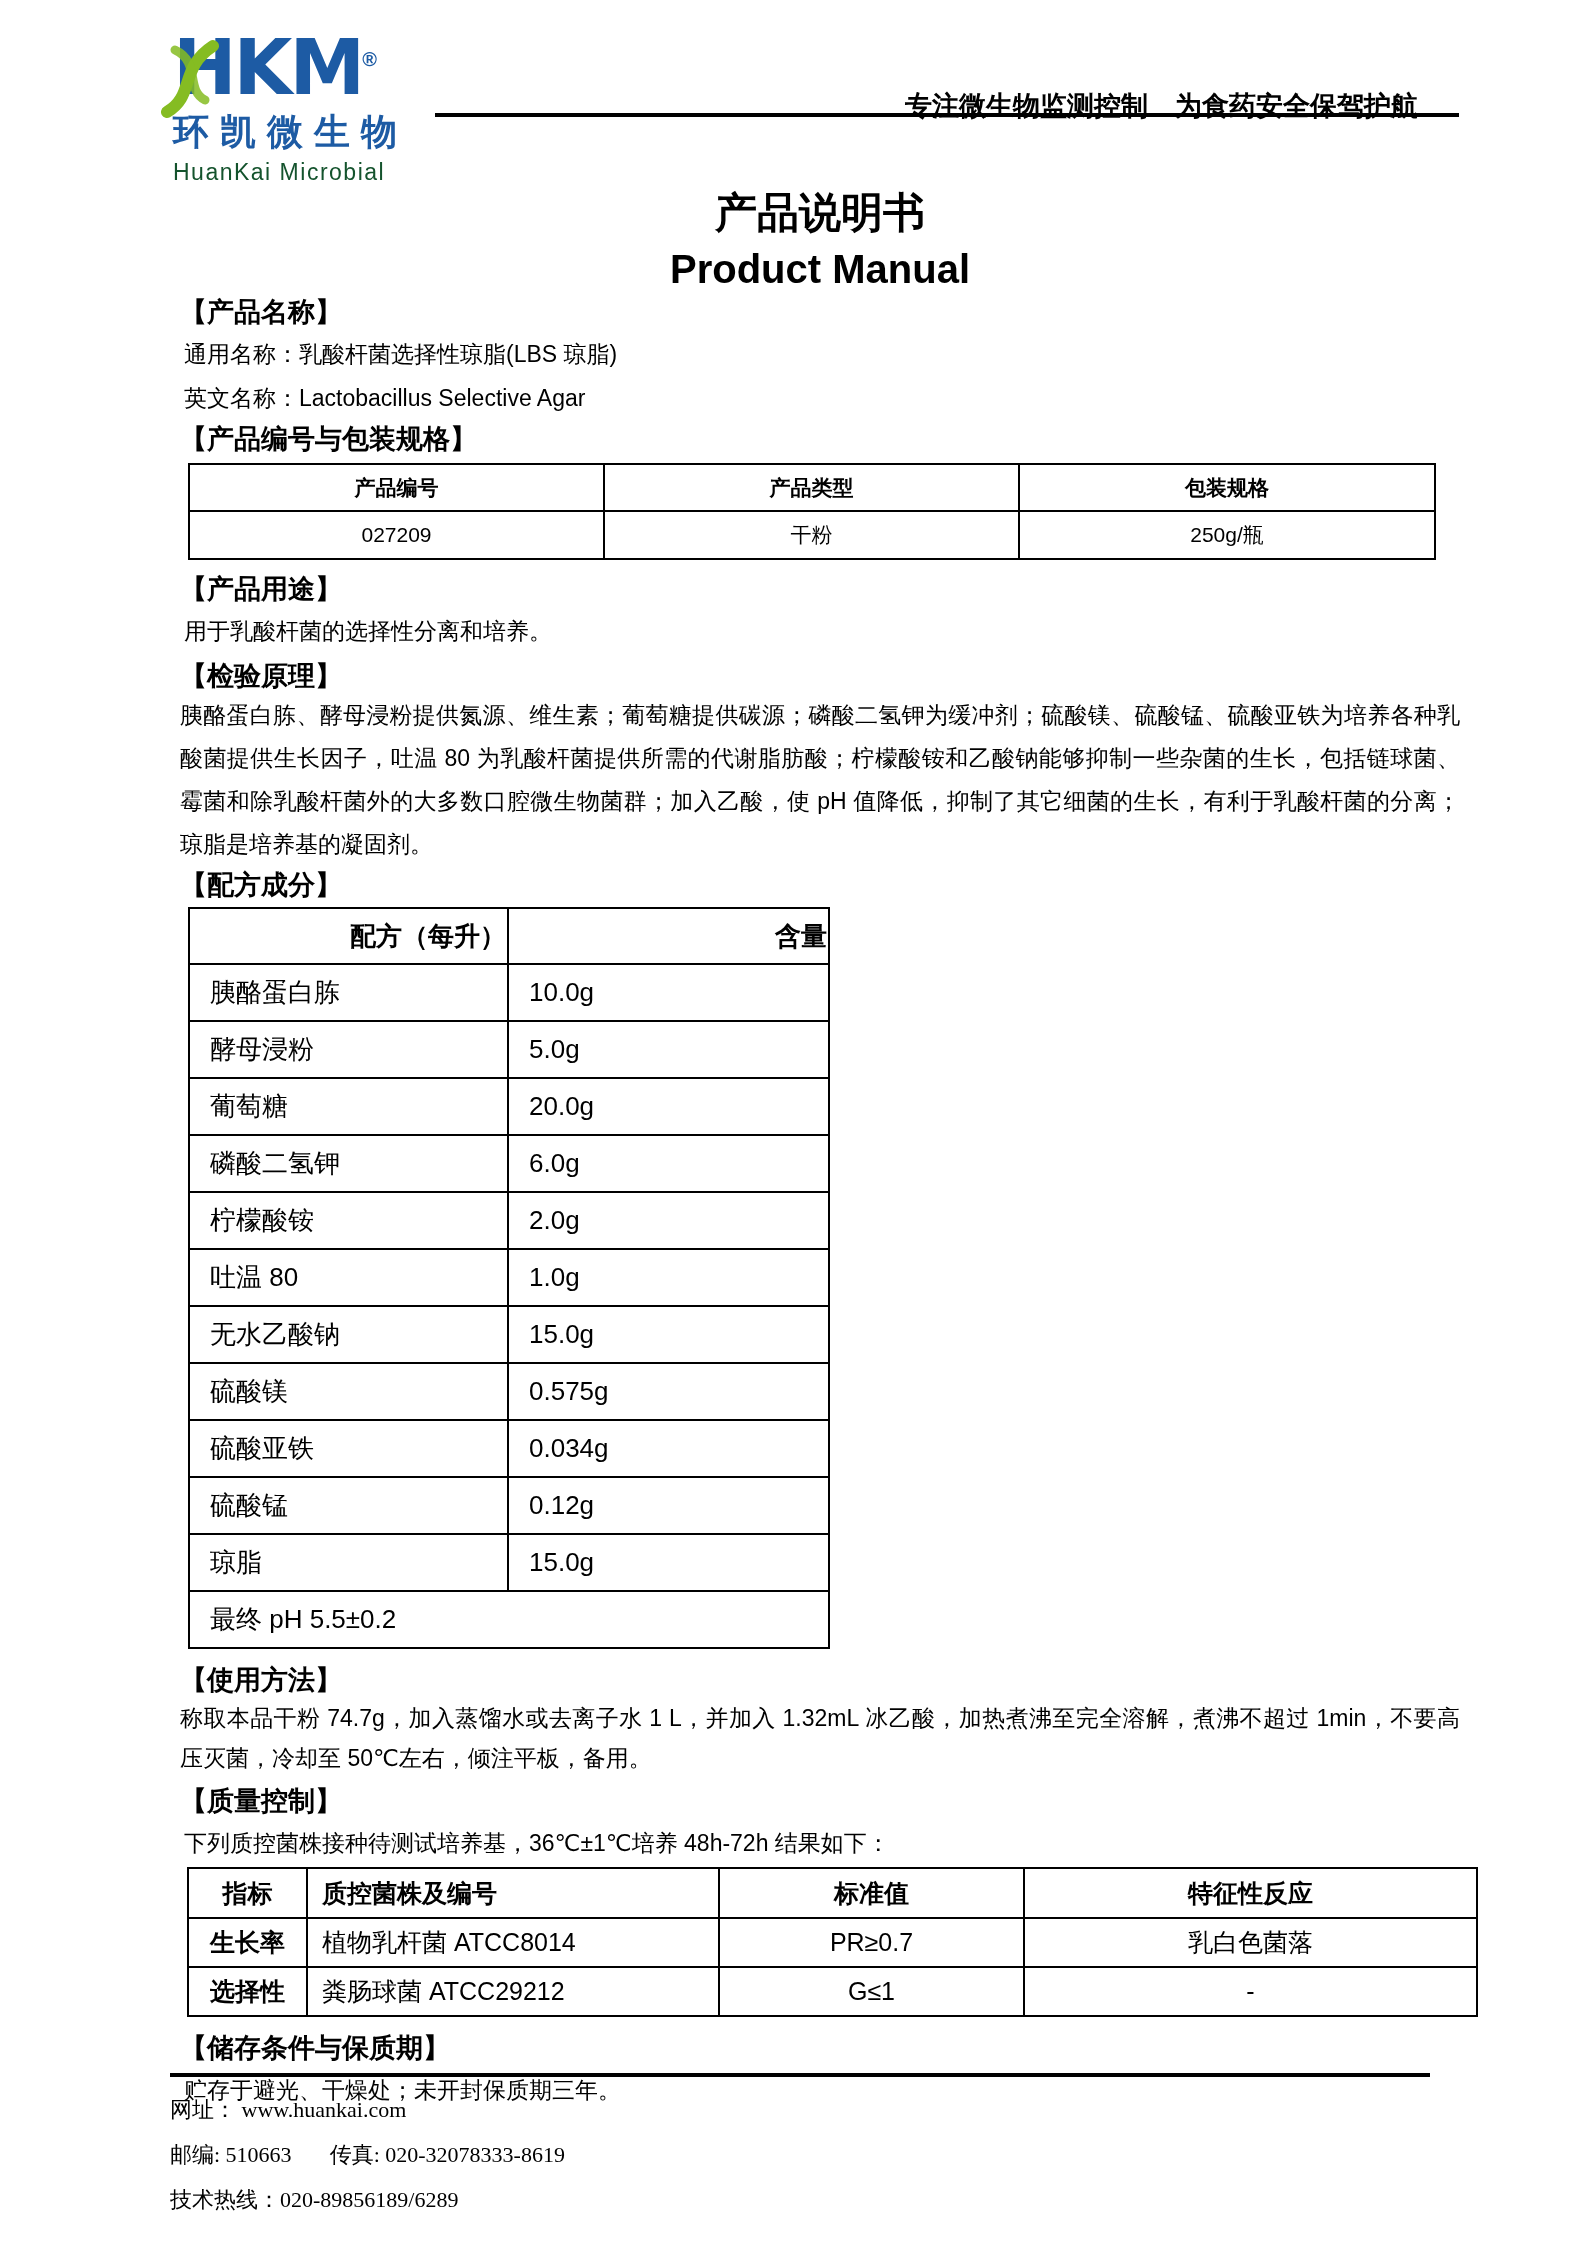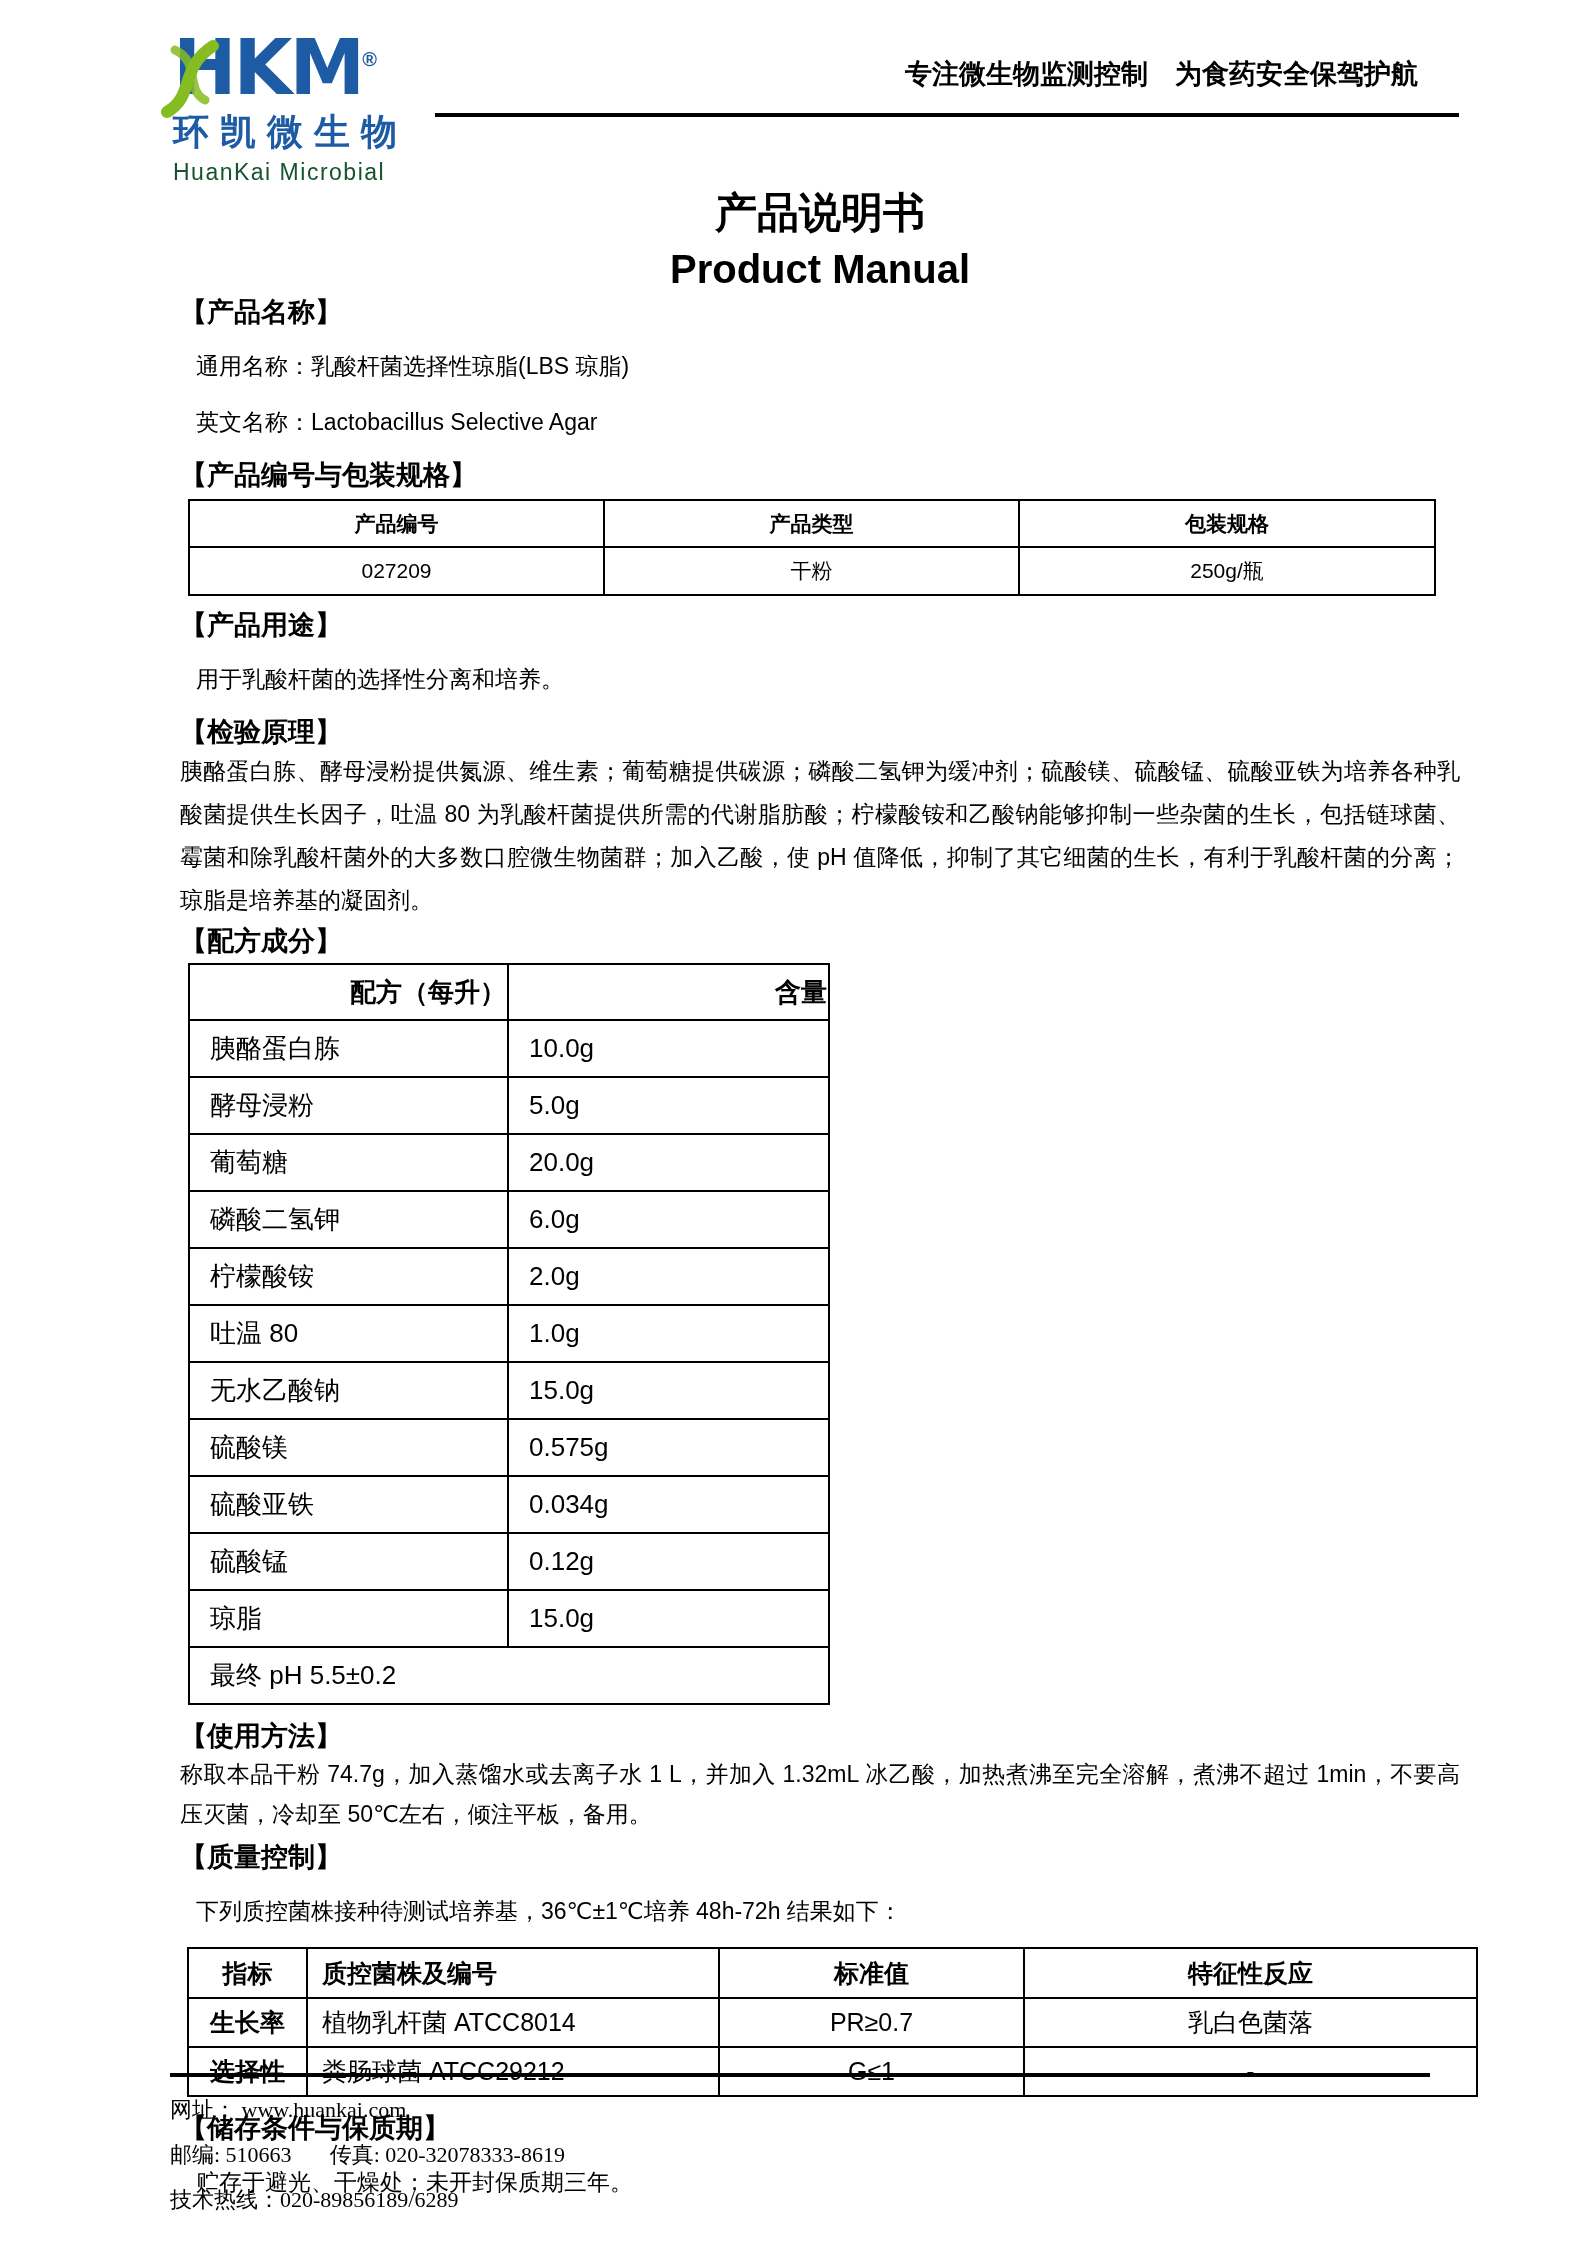--- a/index.html
+++ b/index.html
@@ -21,35 +21,35 @@
     color:#1d5ba4;font-family:"DejaVu Sans","Liberation Sans",sans-serif;
   }
   .logo-r{color:#1d5ba4;font-size:20px;font-weight:700;vertical-align:28px;letter-spacing:0;}
   .logo-helix{position:absolute;left:-12px;top:4px;}
   .logo-cn{
     color:#1d5ba4;font-size:36px;font-weight:700;letter-spacing:11px;
     margin-top:2px;white-space:nowrap;
   }
   .logo-en{color:#14532d;font-size:23px;font-weight:400;letter-spacing:1.5px;margin-top:2px;white-space:nowrap;}
   .tagline{
-    position:absolute;right:169px;top:56px;
+    position:absolute;right:169px;top:88px;
     font-size:27px;font-weight:600;white-space:nowrap;
   }
   .header-rule{position:absolute;left:435px;top:113px;width:1024px;height:4px;background:#000;}
   
   .titles{margin:0 127px 0 180px;text-align:center;}
   .title-cn{margin:2px 0 0;font-size:42px;line-height:52px;font-weight:700;}
   .title-en{margin:6px 0 0;font-size:40px;line-height:48px;font-weight:700;}
   
   .content{margin:0 127px 0 180px;}
   .sec-h{font-size:27px;line-height:35px;font-weight:700;margin:0;}
   .mt2{margin-top:2px;}.mt4{margin-top:4px;}.mt6{margin-top:6px;}
   .mt8{margin-top:8px;}.mt10{}.mt12{margin-top:12px;}
   .mt14{margin-top:14px;}
-  .line{font-size:23px;line-height:40px;margin:16px;}
+  .line{font-size:23px;line-height:40px;margin:4px;}
   .para{font-size:23px;line-height:43px;margin:0;text-align:justify;}
   
   table{border-collapse:collapse;table-layout:fixed;}
   td,th{border:2px solid #000;vertical-align:middle;}
   .t1{width:1246px;margin-left:8px;font-size:21px;}
   .t1 th{height:43px;font-weight:700;text-align:center;}
   .t1 td{height:44px;text-align:center;font-weight:400;}
   .t2{width:640px;margin-left:8px;font-size:26px;}
   .t2 th{height:52px;font-weight:700;text-align:right;padding-left:20px;border-radius:15px;}
   .t2 td{height:53px;text-align:left;padding-left:20px;font-weight:400;}

